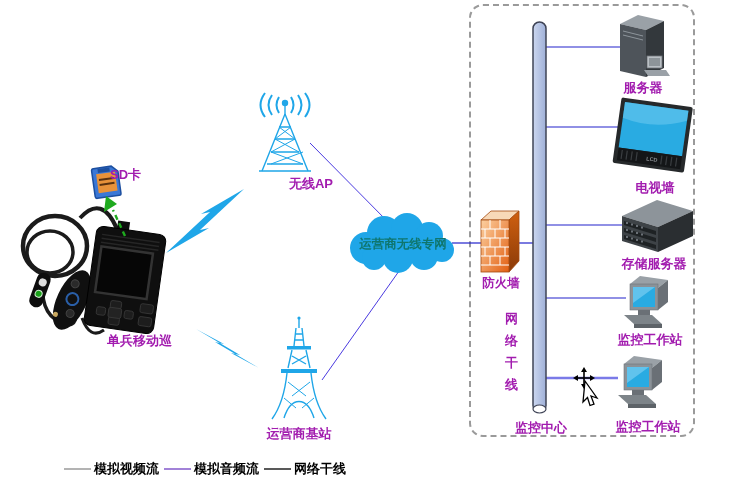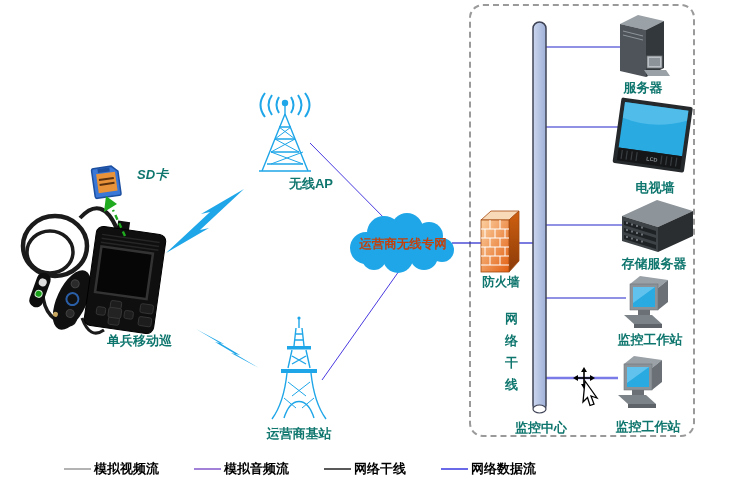--- a/index.html
+++ b/index.html
@@ -1,36 +1,36 @@
 <!DOCTYPE html>
 <html><head>
 <meta charset="utf-8">
 <style>
   html,body{margin:0;padding:0;background:#fff;}
   #canvas{
     position:relative;width:731px;height:489px;background:#ffffff;overflow:hidden;
     font-family:"Liberation Sans",sans-serif;
   }
   .lbl{
-    position:absolute;font-weight:700;font-size:13px;color:#0f766e;
+    position:absolute;font-weight:700;font-size:13px;color:#a21caf;
     white-space:nowrap;line-height:15px;
   }
   .ctr{transform:translateX(-50%);text-align:center;}
   #monitor-box{
     position:absolute;left:469px;top:4px;width:226px;height:433px;
     border:2px dashed #9a9a9a;border-radius:14px;box-sizing:border-box;
   }
   #gfx{position:absolute;left:0;top:0;z-index:2;}
   .lbl{z-index:3;}
   #device-label{white-space:normal;width:110px;text-align:center;line-height:16px;}
-  #cloud-label{color:#c2410c;font-size:12.5px;z-index:3;}
+  #cloud-label{color:#0f766e;font-size:12.5px;z-index:3;}
   #trunk-label{width:15px;word-break:break-all;line-height:22px;white-space:normal;}
   #legend{
     position:absolute;left:64px;top:460px;height:18px;z-index:3;
-    display:flex;align-items:center;gap:30px;
+    display:flex;align-items:center;
   }
   .legend-item{display:flex;align-items:center;margin-right:5px;}
   .legend-swatch{height:2px;width:27px;margin-right:3px;flex:none;}
   .legend-label{font-weight:700;font-size:13px;color:#000;white-space:nowrap;}
   .lg0{background:#b3b3b3;}
   .lg1{background:#a282d8;}
   .lg2{background:#595959;}
   .lg3{background:#e87878;}
   .lg4{background:#6a6ae8;}
 </style>
@@ -265,33 +265,33 @@
         <line x1="577" y1="378" x2="591" y2="378"></line>
       </g>
       <polygon points="584,367 581,372 587,372" fill="#000"></polygon>
       <polygon points="584,389 581,384 587,384" fill="#000"></polygon>
       <polygon points="573,378 578,375 578,381" fill="#000"></polygon>
       <polygon points="595,378 590,375 590,381" fill="#000"></polygon>
       <path d="M585,381 L597,398 L591,396 L594,404 L590,405.5 L587.5,397.5 L583,402 Z" fill="#ffffff" stroke="#000" stroke-width="1.3"></path>
     </g>
   </svg>
 
-  <div class="lbl" style="left:137px;top:167px;font-style:italic;">SD卡</div>
+  <div class="lbl" style="left:110px;top:167px;">SD卡</div>
 
   <div class="lbl" id="device-label" style="left:62px;top:333px;text-align:right;">
     <div>单兵移动巡</div>
   </div>
 
   <div class="lbl ctr" style="left:287px;top:176px;margin-left:24px;">无线AP</div>
 
   <div class="lbl ctr" style="left:299px;top:426px;">运营商基站</div>
 
   <div class="lbl ctr" id="cloud-label" style="left:403px;top:237px;">运营商无线专网</div>
 
-  <div class="lbl ctr" style="left:501px;top:276px;font-size:12.5px;font-family:Liberation Mono, monospace;">防火墙</div>
+  <div class="lbl ctr" style="left:501px;top:276px;font-size:12.5px;">防火墙</div>
 
   <div class="lbl" id="trunk-label" style="left:505px;top:308px;">网络干线</div>
 
   <div class="lbl ctr" style="left:541px;top:420px;">监控中心</div>
 
   <div class="lbl ctr" style="left:643px;top:80px;">服务器</div>
 
   <div class="lbl ctr" style="left:655px;top:180px;">电视墙</div>
 
   <div class="lbl ctr" style="left:654px;top:256px;">存储服务器</div>
@@ -306,19 +306,15 @@
       <div class="legend-label">模拟视频流</div>
     </div>
     <div class="legend-item">
       <div class="legend-swatch lg1"></div>
       <div class="legend-label">模拟音频流</div>
     </div>
     <div class="legend-item">
       <div class="legend-swatch lg2"></div>
       <div class="legend-label">网络干线</div>
     </div>
-    <div class="legend-item">
-      <div class="legend-swatch lg4"></div>
-      <div class="legend-label">网络数据流</div>
-    </div>
   </div>
 
 </div>
 
 </body></html>

